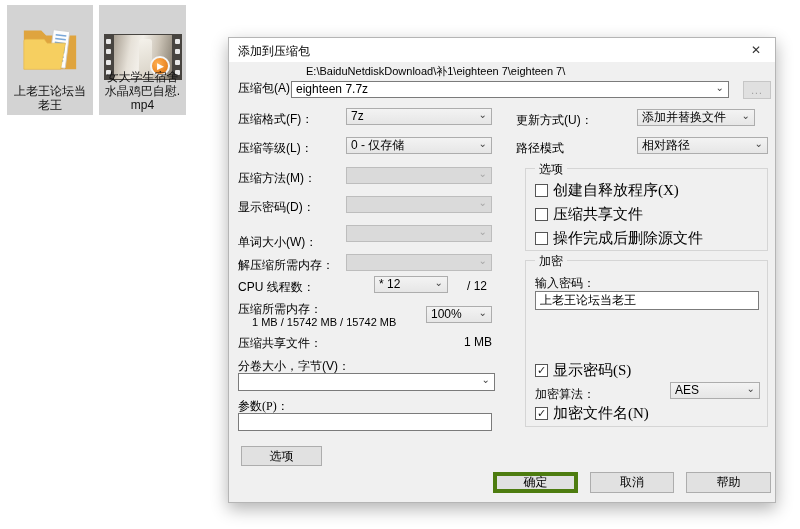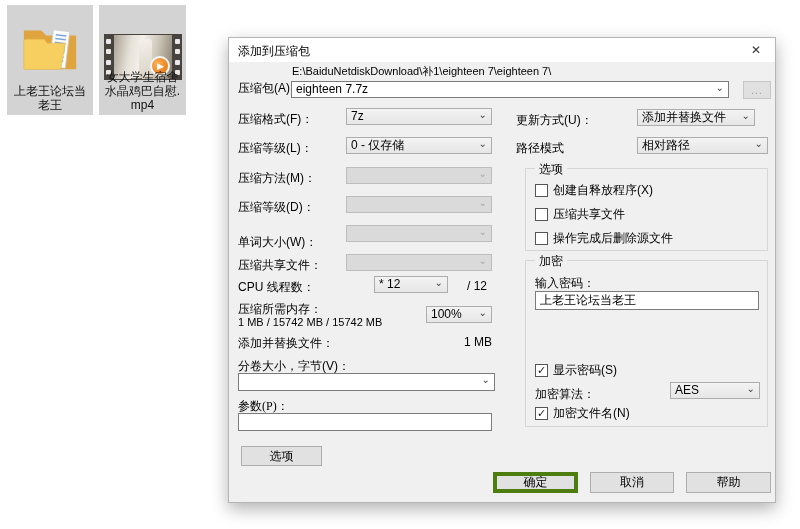--- a/index.html
+++ b/index.html
@@ -28,21 +28,21 @@
     display: flex; align-items: center; justify-content: center; color: #fff; font-size: 9px; line-height: 1; padding-left: 2px; }
 
   
   .dialog { position: absolute; left: 228px; top: 37px; width: 548px; height: 466px;
     background: #f0f0f0; border: 1px solid #b5b5b5; box-shadow: 0 6px 16px rgba(0,0,0,.30); }
   .titlebar { position: absolute; left: 0; top: 0; right: 0; height: 24px; background: #ffffff; }
   .title-text { position: absolute; left: 9px; top: 5px; font-size: 12px; color: #000; }
   .close-btn { position: absolute; right: 0; top: 0; width: 38px; height: 24px; display: flex; align-items: center; justify-content: center; color: #333; font-size: 12px; }
 
   .lbl { position: absolute; white-space: nowrap; font-size: 12px; color: #000; }
-  .small { font-size: 11px; }
+  .small { font-size: 11px; margin-left: 14px; }
 
   .combo { position: absolute; height: 17px; border: 1px solid #adadad;
     background: linear-gradient(#f3f3f3,#e6e6e6); display: flex; align-items: center; padding: 0 4px; }
   .combo .combo-text { flex: 1; font-size: 12px; line-height: 15px; white-space: nowrap; overflow: hidden; }
   .combo .chev { font-size: 10px; color: #424242; line-height: 8px; margin-top: -4px; }
   .combo.white { background: #fff; border-color: #7b7b7b; }
   .combo.disabled { background: #dadada; border-color: #bdbdbd; }
   .combo.disabled .chev { color: #a6a6a6; }
 
   .tinput { position: absolute; height: 18px; border: 1px solid #7b7b7b; background: #fff;
@@ -52,21 +52,21 @@
     display: flex; align-items: center; justify-content: center; font-size: 12px; cursor: default; }
   .btn.default { border: 4px solid #4d7c0f; }
   .btn.disabled-look { background: #e0e0e0; border-color: #c6c6c6; color: #9a9a9a; font-size: 10px; letter-spacing: 1px; }
 
   .groupbox { position: absolute; border: 1px solid #d5d5d5; }
   .groupbox .gb-title { position: absolute; top: -8px; left: 9px; background: #f0f0f0; padding: 0 4px; font-size: 12px; }
 
   .cbrow { position: absolute; display: flex; align-items: center; height: 16px; }
   .cb { width: 13px; height: 13px; background: #fff; border: 1px solid #555; margin-right: 5px;
     display: flex; align-items: center; justify-content: center; font-size: 11px; line-height: 11px; color: #1a1a1a; flex: none; }
-  .cblabel { font-size: 12px; white-space: nowrap; }
+  .cblabel { font-size: 15px; white-space: nowrap; font-family: Liberation Serif, serif; }
 
   .rtext { text-align: right; }
 </style>
 </head>
 <body>
 
 <div class="stage">
 
   <div class="tile" style="left:7px; width:86px;">
     <div class="icon-wrap">
@@ -140,53 +140,53 @@
       <span class="combo-text">0 - 仅存储</span>
       <span class="chev">⌄</span>
     </div>
 
     <span class="lbl" style="left:9px; top:132px;">压缩方法(M)：</span>
     <div class="combo disabled" style="left:117px; top:129px; width:146px;">
       <span class="combo-text"></span>
       <span class="chev">⌄</span>
     </div>
 
-    <span class="lbl" style="left:9px; top:161px;">压缩等级(D)：</span>
+    <span class="lbl" style="left:9px; top:161px;">显示密码(D)：</span>
     <div class="combo disabled" style="left:117px; top:158px; width:146px;">
       <span class="combo-text"></span>
       <span class="chev">⌄</span>
     </div>
 
     <span class="lbl" style="left:9px; top:196px;">单词大小(W)：</span>
     <div class="combo disabled" style="left:117px; top:187px; width:146px;">
       <span class="combo-text"></span>
       <span class="chev">⌄</span>
     </div>
 
-    <span class="lbl" style="left:9px; top:219px;">压缩共享文件：</span>
+    <span class="lbl" style="left:9px; top:219px;">解压缩所需内存：</span>
     <div class="combo disabled" style="left:117px; top:216px; width:146px;">
       <span class="combo-text"></span>
       <span class="chev">⌄</span>
     </div>
 
     <span class="lbl" style="left:9px; top:241px;">CPU 线程数：</span>
     <div class="combo" style="left:145px; top:238px; width:74px;">
       <span class="combo-text">* 12</span>
       <span class="chev">⌄</span>
     </div>
     <span class="lbl" style="left:238px; top:241px;">/ 12</span>
 
     <span class="lbl" style="left:9px; top:263px;">压缩所需内存：</span>
     <span class="lbl small" style="left:9px; top:278px;">1 MB / 15742 MB / 15742 MB</span>
     <div class="combo" style="left:197px; top:268px; width:66px;">
       <span class="combo-text">100%</span>
       <span class="chev">⌄</span>
     </div>
 
-    <span class="lbl" style="left:9px; top:297px;">添加并替换文件：</span>
+    <span class="lbl" style="left:9px; top:297px;">压缩共享文件：</span>
     <span class="lbl rtext" style="left:200px; top:297px; width:63px;">1 MB</span>
 
     <span class="lbl" style="left:9px; top:320px;">分卷大小，字节(V)：</span>
     <div class="combo white" style="left:9px; top:335px; width:257px; height:18px;">
       <span class="combo-text"></span>
       <span class="chev">⌄</span>
     </div>
 
     <span class="lbl" style="left:9px; top:360px;font-family:Liberation Serif, serif;">参数(P)：</span>
     <input class="tinput" style="left: 9px; top: 375px; width: 254px;">

